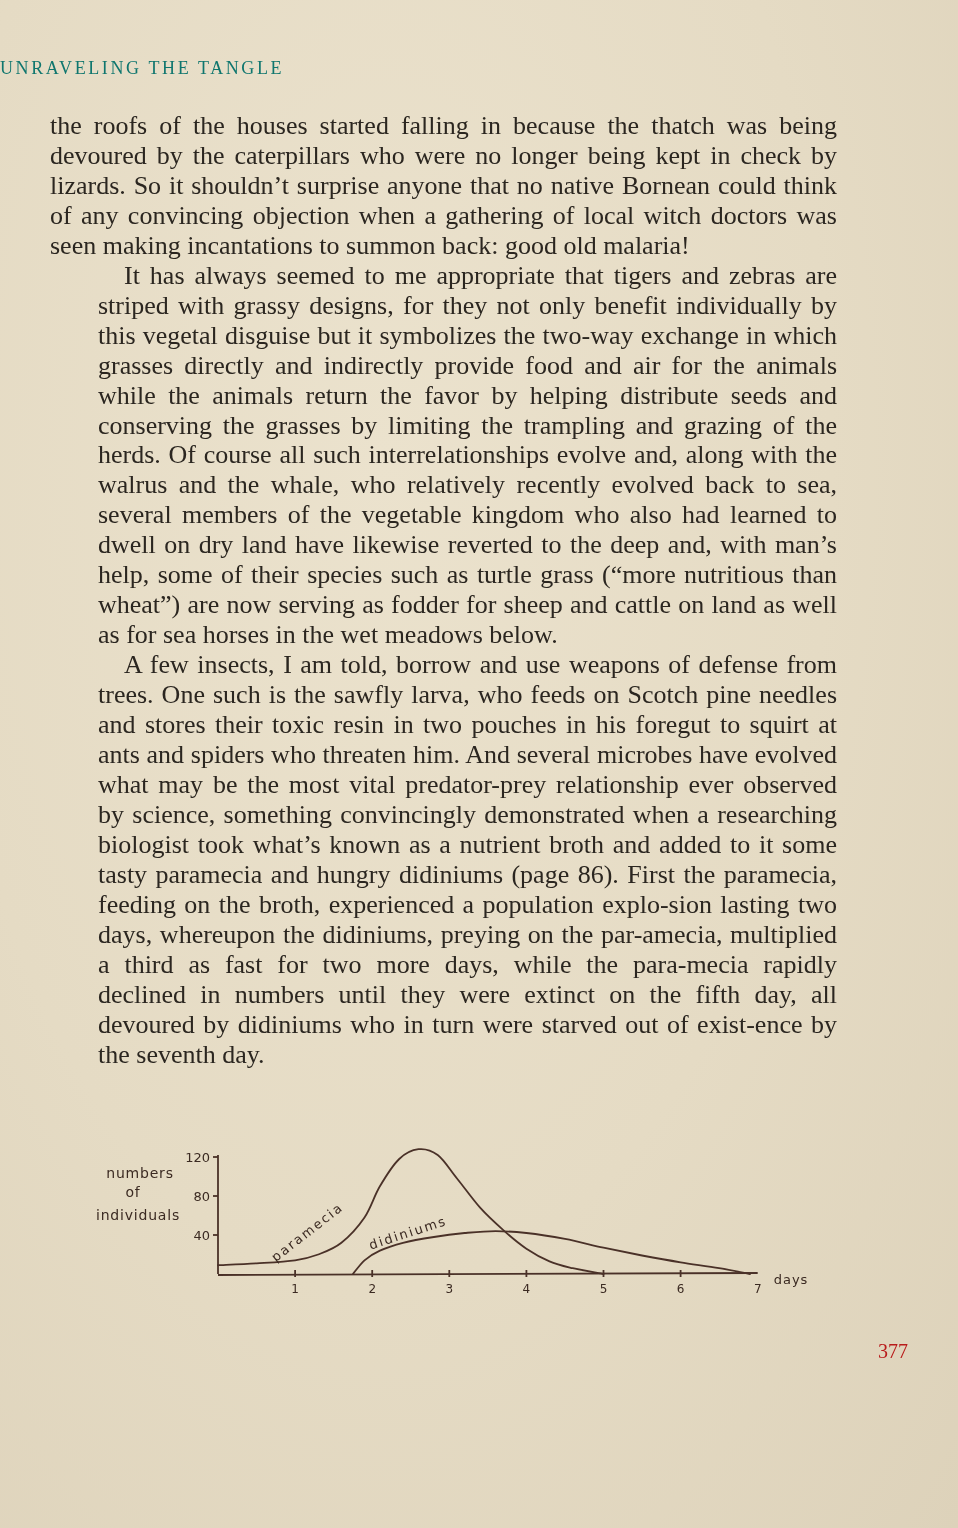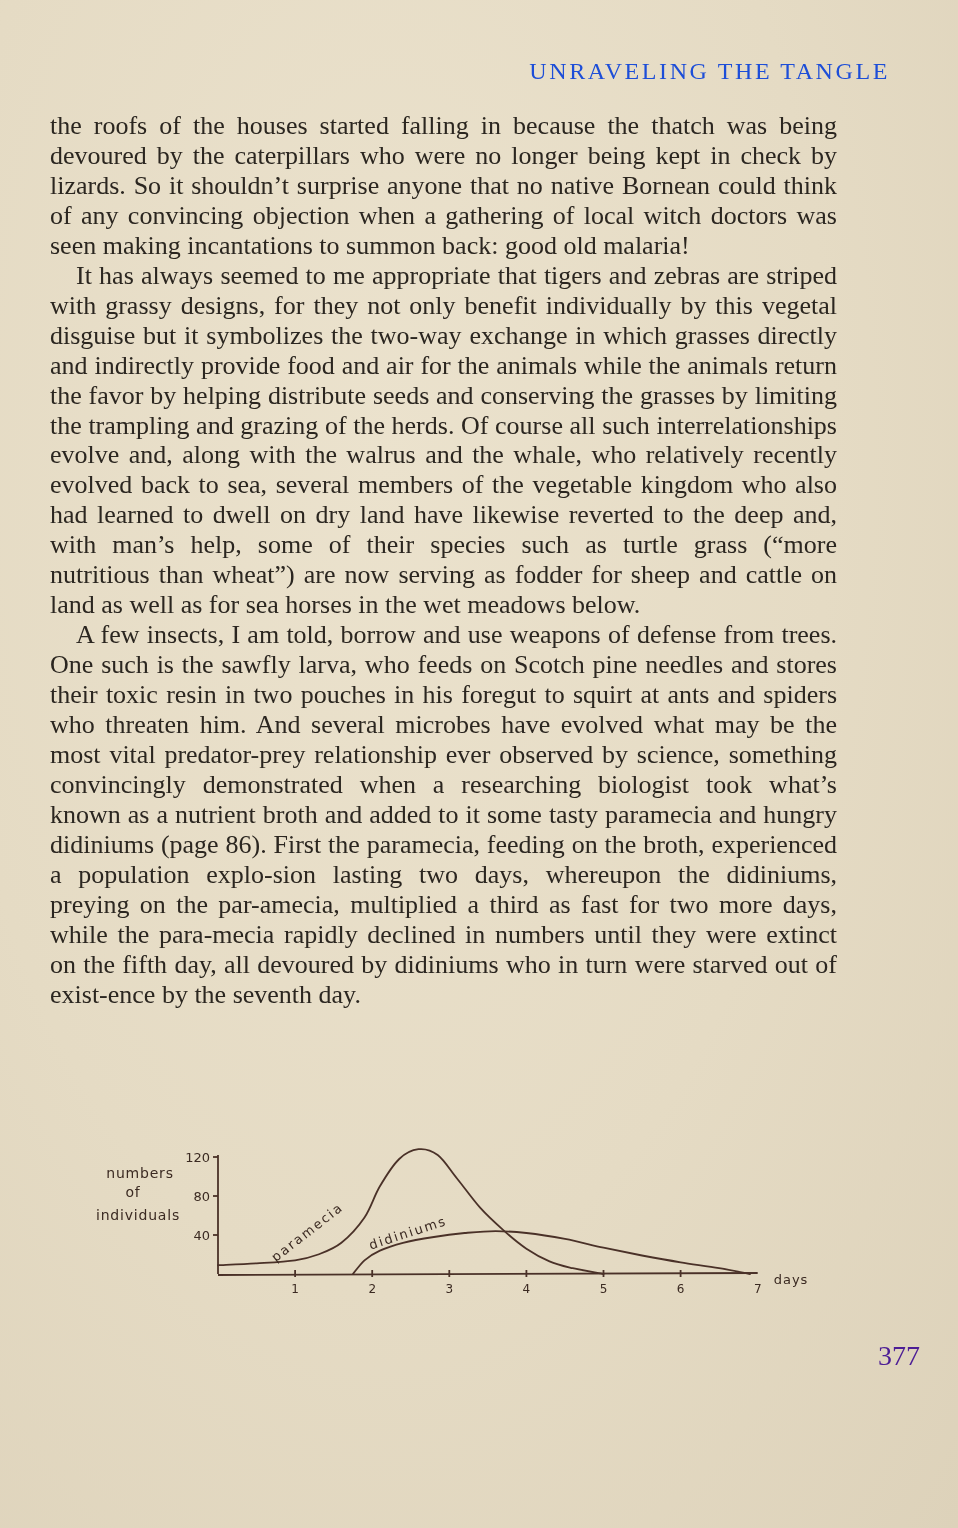--- a/index.html
+++ b/index.html
@@ -5,32 +5,32 @@
   html, body { margin:0; padding:0; }
   body {
     width:958px; height:1528px; overflow:hidden;
     background:#e6dcc6;
     background-image: radial-gradient(ellipse at 40% 30%, #ebe2cd 0%, #e5dbc4 55%, #ddd2ba 100%);
     position:relative;
     font-family:"Liberation Serif", "DejaVu Serif", serif;
     color:#2a2520;
   }
   .running-head {
-    position:absolute; top:58px; left:0; width:890px; text-align:right;
-    font-size:24px; letter-spacing:2.6px; color:#1d4ed8;
+    position:absolute; top:58px; left:0; width:890px; text-align:left;
+    font-size:18px; letter-spacing:2.6px; color:#0f766e;
   }
   .body-text {
     position:absolute; top:111px; left:50px; width:787px;
     font-size:26px; line-height:29.95px; text-align:justify;
     color:#2b2620;
   }
   .body-text p { margin:0; }
-  .body-text p.indent { text-indent:26px; }
+  .body-text p.indent { text-indent:26px;margin-left:48px; }
   .page-number {
-    position:absolute; top:1340px; left:878px; font-size:28px; color:#4c1d95;
+    position:absolute; top:1340px; left:878px; font-size:20px; color:#b91c1c;
   }
   svg.chart { position:absolute; left:0; top:1120px; }
   svg.chart text { font-family:"DejaVu Sans", sans-serif; fill:#3b2a22; }
   .curve { fill:none; stroke:#4a3128; stroke-width:1.8; stroke-linejoin:round; stroke-linecap:round; }
   .axis { fill:none; stroke:#4a3128; stroke-width:1.8; }
 </style>
 </head>
 <body>
 
 <div class="running-head">UNRAVELING THE TANGLE</div>

